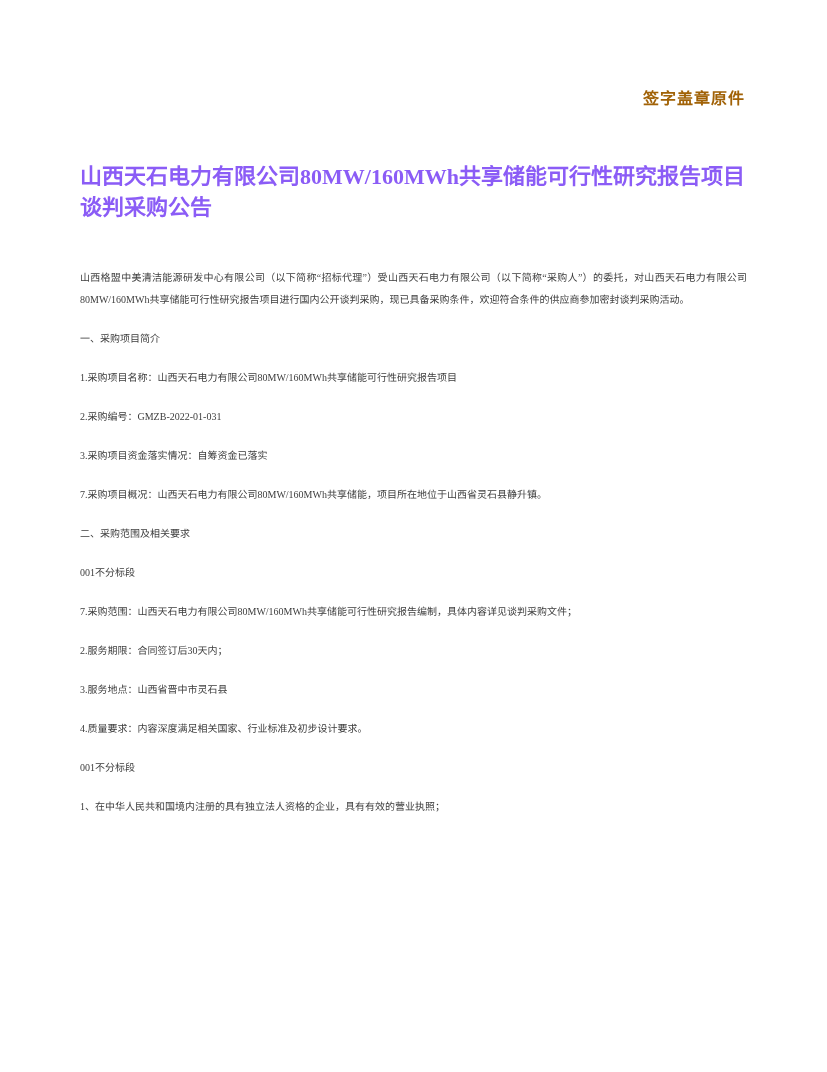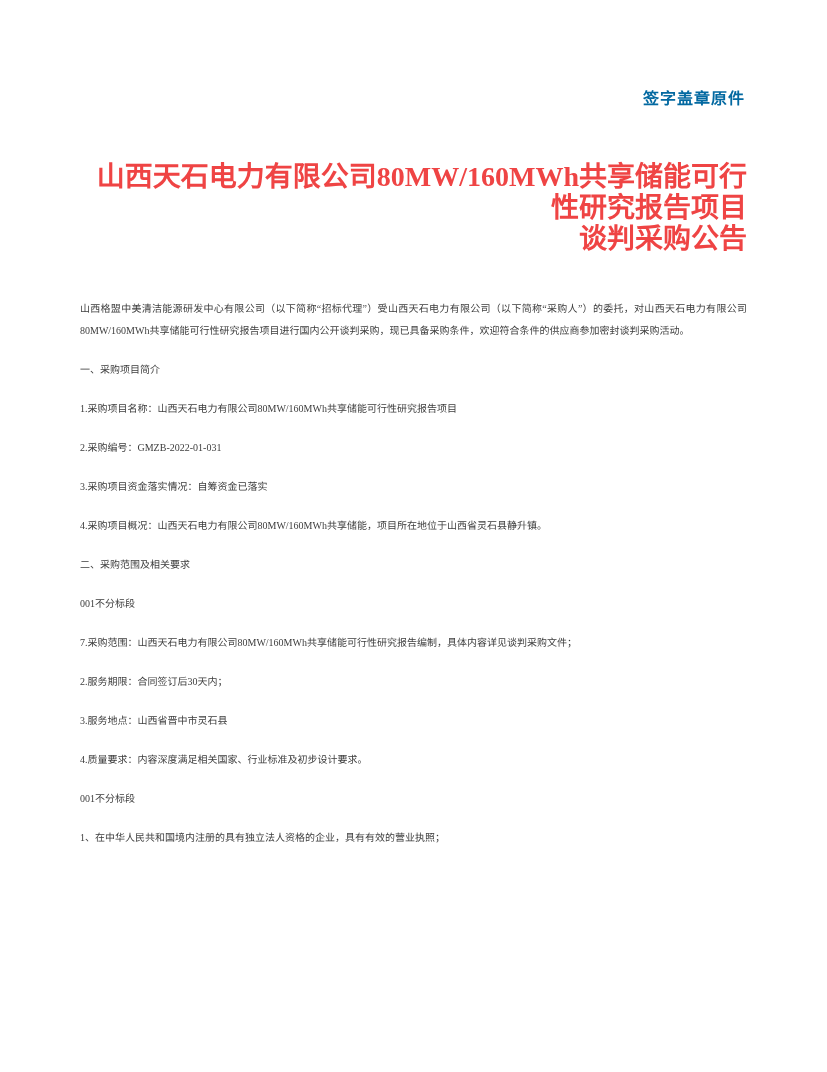--- a/index.html
+++ b/index.html
@@ -20,30 +20,30 @@
     width: 827px;
     height: 1072px;
     padding: 85px 80px 20px 80px;
     background: #ffffff;
   }
   .stamp-note {
     text-align: right;
     font-weight: bold;
     font-size: 16px;
     letter-spacing: 1px;
-    color: #0369a1;
+    color: #a16207;
     padding-right: 2px;
   }
   .doc-title {
     margin-top: 52px;
-    text-align: right;
-    font-size: 28px;
+    text-align: left;
+    font-size: 22px;
     line-height: 31px;
     font-weight: bold;
-    color: #ef4444;
+    color: #8b5cf6;
   }
   .doc-body {
     margin-top: 44px;
   }
   .doc-par {
     font-size: 10px;
     line-height: 22px;
     margin: 0 0 17px 0;
     text-align: justify;
     color: #3d3d3d;
@@ -60,21 +60,21 @@
     <div>山西天石电力有限公司80MW/160MWh共享储能可行性研究报告项目</div>
     <div>谈判采购公告</div>
   </div>
 
   <div class="doc-body">
     <p class="doc-par">山西格盟中美清洁能源研发中心有限公司（以下简称“招标代理”）受山西天石电力有限公司（以下简称“采购人”）的委托，对山西天石电力有限公司80MW/160MWh共享储能可行性研究报告项目进行国内公开谈判采购，现已具备采购条件，欢迎符合条件的供应商参加密封谈判采购活动。</p>
     <p class="doc-par">一、采购项目简介</p>
     <p class="doc-par">1.采购项目名称：山西天石电力有限公司80MW/160MWh共享储能可行性研究报告项目</p>
     <p class="doc-par">2.采购编号：GMZB-2022-01-031</p>
     <p class="doc-par">3.采购项目资金落实情况：自筹资金已落实</p>
-    <p class="doc-par">4.采购项目概况：山西天石电力有限公司80MW/160MWh共享储能，项目所在地位于山西省灵石县静升镇。</p>
+    <p class="doc-par">7.采购项目概况：山西天石电力有限公司80MW/160MWh共享储能，项目所在地位于山西省灵石县静升镇。</p>
     <p class="doc-par">二、采购范围及相关要求</p>
     <p class="doc-par">001不分标段</p>
     <p class="doc-par">7.采购范围：山西天石电力有限公司80MW/160MWh共享储能可行性研究报告编制，具体内容详见谈判采购文件；</p>
     <p class="doc-par">2.服务期限：合同签订后30天内；</p>
     <p class="doc-par">3.服务地点：山西省晋中市灵石县</p>
     <p class="doc-par">4.质量要求：内容深度满足相关国家、行业标准及初步设计要求。</p>
     <p class="doc-par">001不分标段</p>
     <p class="doc-par">1、在中华人民共和国境内注册的具有独立法人资格的企业，具有有效的营业执照；</p>
   </div>
 

